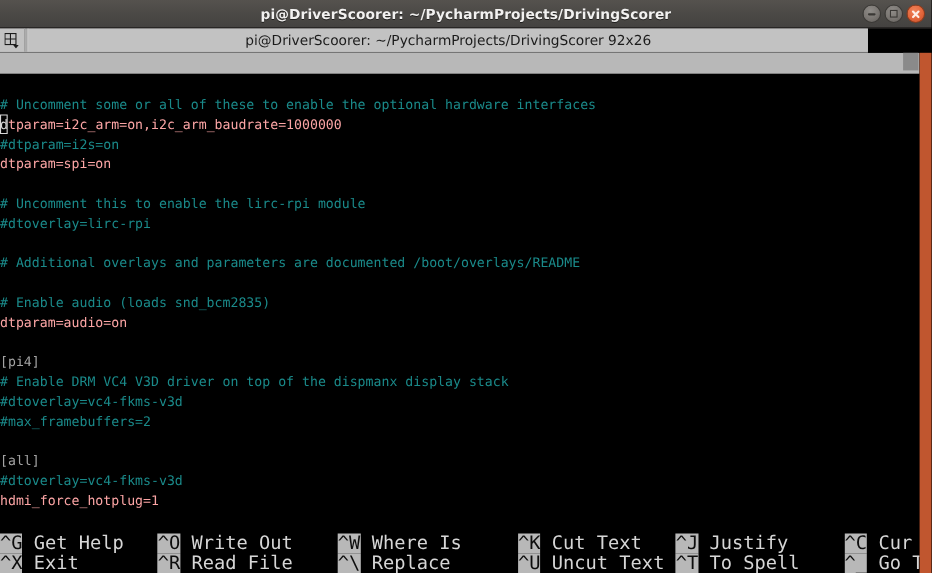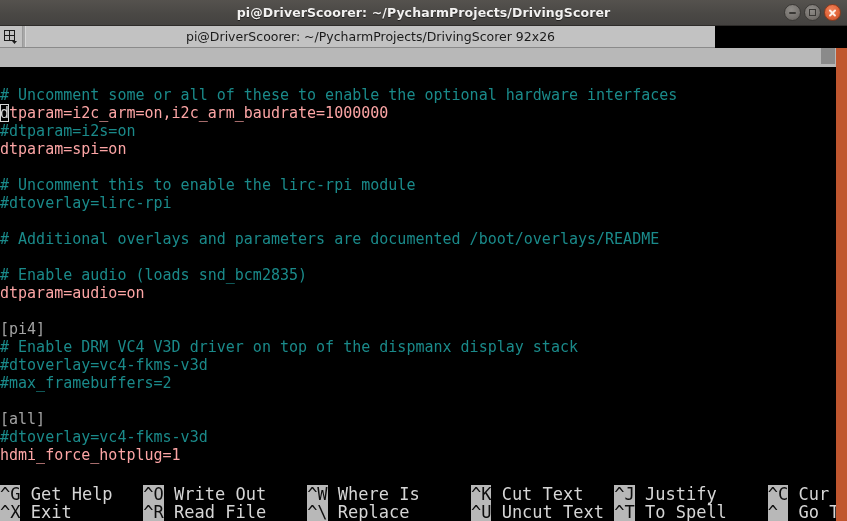--- a/index.html
+++ b/index.html
@@ -83,21 +83,21 @@
     content: ""; position: absolute; left: 0; top: 3.6px;
     width: 9px; height: 1.9px; background: #fdeee6; border-radius: 1px;
   }
   .glyph-x::before { transform: rotate(45deg); }
   .glyph-x::after  { transform: rotate(-45deg); }
 
   
   .tabbar {
     position: absolute;
     left: 0; top: 26px;
-    width: 715px;
+    width: 789px;
     height: 22px;
     background: #c2c2c2;
     border-bottom: 1px solid #8a8a8a;
     box-sizing: border-box;
     display: flex;
     align-items: center;
   }
   .tab-menu-btn {
     width: 22px;
     height: 21px;
@@ -166,21 +166,21 @@
     line-height: 19px;
     white-space: pre;
     overflow: hidden;
   }
 
   
   .editor {
     position: absolute;
     left: 0; top: 38px;
     width: 836px;
-    font-size: 15px;
+    font-size: 12px;
     line-height: 18px;
     white-space: pre;
   }
   .line { height: 18px; white-space: pre; }
   .c-comment { color: #1a8a8a; }
   .c-text    { color: #fca5a5; }
   .c-section { color: #a3a3a3; }
   .cursor-box {
     display: inline-block;
     box-shadow: inset 0 0 0 1px #d6d6d6;

